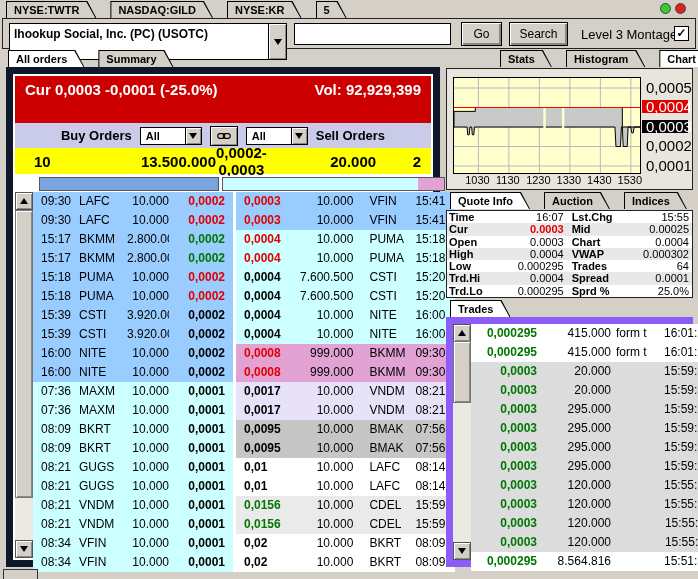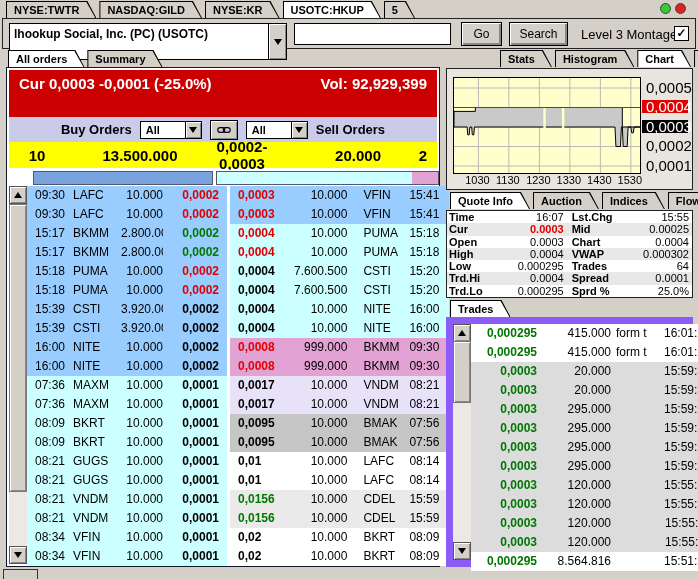--- a/index.html
+++ b/index.html
@@ -1,19 +1,19 @@
 <!DOCTYPE html>
 <html><head>
 <meta charset="utf-8">
 <style>
   html,body{margin:0;padding:0}
   .screen{position:relative;width:698px;height:579px;background:#d4d0c8;
     font-family:"Liberation Sans",sans-serif;color:#000;overflow:hidden}
   
-  .tabrow{display:flex;gap:3px;height:17px}
+  .tabrow{display:flex;gap:14px;height:17px}
   .tab{position:relative;background:#000;clip-path:polygon(0 0,calc(100% - 9px) 0,100% 100%,0 100%);padding:1px 1px 0 1px;cursor:default}
   .tab-in{clip-path:polygon(0 0,calc(100% - 9px) 0,100% 100%,0 100%);background:#d4d0c8;height:16px;line-height:16px;
     padding:0 16px 0 7px;font-size:11px;font-weight:bold;white-space:nowrap}
   .tab.active .tab-in{background:#fff}
   #topTabs{position:absolute;left:6px;top:1px}
   .lights{position:absolute;right:12px;top:3px;display:flex;gap:4px}
   .light{width:9px;height:9px;border-radius:50%;border:1px solid #444}
   
   .toolbar{position:absolute;left:2px;top:18px;width:694px;height:31px;border:1px solid #222;box-sizing:border-box;background:#d4d0c8}
   .combo{position:absolute;display:flex;background:#fff;border:1px solid #000;box-sizing:border-box}
@@ -28,31 +28,31 @@
     font-family:"Liberation Sans",sans-serif;font-size:12px;height:24px;cursor:default}
   #goBtn{left:458px;top:3px;width:41px}
   #searchBtn{left:506px;top:3px;width:59px}
   .montage-label{position:absolute;left:578px;top:8px;font-size:13px}
   .checkbox{position:absolute;left:671px;top:7px;width:13px;height:13px;background:#fff;border:1px solid #000;
     font-size:12px;font-weight:bold;line-height:12px;text-align:center}
   
   #leftTabs{position:absolute;left:8px;top:50px}
   #rightTabs{position:absolute;left:500px;top:50px}
   
-  .left-panel{position:absolute;left:6px;top:67px;width:434px;height:500px;border:1px solid #0f172a;box-sizing:border-box;background:#fff}
+  .left-panel{position:absolute;left:6px;top:67px;width:434px;height:500px;border:7px solid #0f172a;box-sizing:border-box;background:#fff}
   .red-header{position:absolute;left:2px;top:2px;right:2px;height:47px;background:#cc0000;color:#fff;
     display:flex;justify-content:space-between;padding:5px 10px 0 10px;box-sizing:border-box;font-size:15px;font-weight:bold}
   .filter-bar{position:absolute;left:2px;top:49px;right:2px;height:25px;background:#c9cbe9;display:flex;align-items:center;justify-content:center;gap:8px;font-size:13px}
   .flabel{font-weight:bold}
   .fcombo{position:relative;display:flex;background:#fff;border:1px solid #000;width:62px;height:18px;box-sizing:border-box}
   .fcombo .ctext{flex:1;font-size:11px;font-weight:bold;line-height:16px;padding-left:5px}
   .fcombo .cbtn{width:15px;background:#d4d0c8;border-left:1px solid #000;display:flex;align-items:center;justify-content:center;box-shadow:inset 1px 1px 0 #fff,inset -1px -1px 0 #888}
   .link-btn{position:relative;width:28px;height:20px;background:#d4d0c8;border:1px solid #000;box-shadow:inset 1px 1px 0 #fff,inset -1px -1px 0 #888;display:flex;align-items:center;justify-content:center}
   .bbo-bar{position:absolute;left:2px;top:74px;right:2px;height:26px;background:#ffff00;display:flex;align-items:center;font-size:15px;font-weight:bold}
-  .bbo-bar .b1{width:56px;text-align:center}.bbo-bar .b2{width:150px;text-align:center}
+  .bbo-bar .b1{width:56px;text-align:center}.bbo-bar .b2{width:150px;text-align:right}
   .bbo-bar .b3{flex:1;text-align:center}.bbo-bar .b4{width:112px;text-align:right}.bbo-bar .b5{width:46px;text-align:right;padding-right:10px}
   .depth-row{position:absolute;left:2px;top:102px;right:2px;height:15px;background:#fff}
   .depth-bid{position:absolute;left:24px;top:1px;width:178px;height:12px;background:#7aa4e0;border:1px solid #556}
   .depth-ask{position:absolute;left:207px;top:1px;width:221px;height:12px;background:#ccffff;border:1px solid #556}
   .depth-ask-pink{position:absolute;right:0;top:0;height:100%;width:26px;background:#e2a3d4}
   .orders-wrap{position:absolute;left:2px;top:118px;right:2px;bottom:2px;display:flex}
   
   .vscroll{width:18px;position:relative;background:#ece9e2;flex:none}
   .sbtn{position:absolute;left:0;width:18px;height:18px;background:#d4d0c8;border:1px solid #555;box-sizing:border-box;
     box-shadow:inset 1px 1px 0 #fff,inset -1px -1px 0 #888;display:flex;align-items:center;justify-content:center}
@@ -100,23 +100,20 @@
   <div id="topTabs" class="tabrow">
       <div class="tab">
         <div class="tab-in">NYSE:TWTR</div>
       </div>
       <div class="tab">
         <div class="tab-in">NASDAQ:GILD</div>
       </div>
       <div class="tab">
         <div class="tab-in">NYSE:KR</div>
       </div>
-      <div class="tab active">
-        <div class="tab-in">USOTC:HKUP</div>
-      </div>
       <div class="tab">
         <div class="tab-in">5</div>
       </div>
     </div>
   <div class="lights">
     <span id="lightGreen" class="light" style="background: rgb(51, 204, 51);"></span>
     <span id="lightRed" class="light" style="background: rgb(221, 34, 34);"></span>
   </div>
 
   <div class="toolbar">

